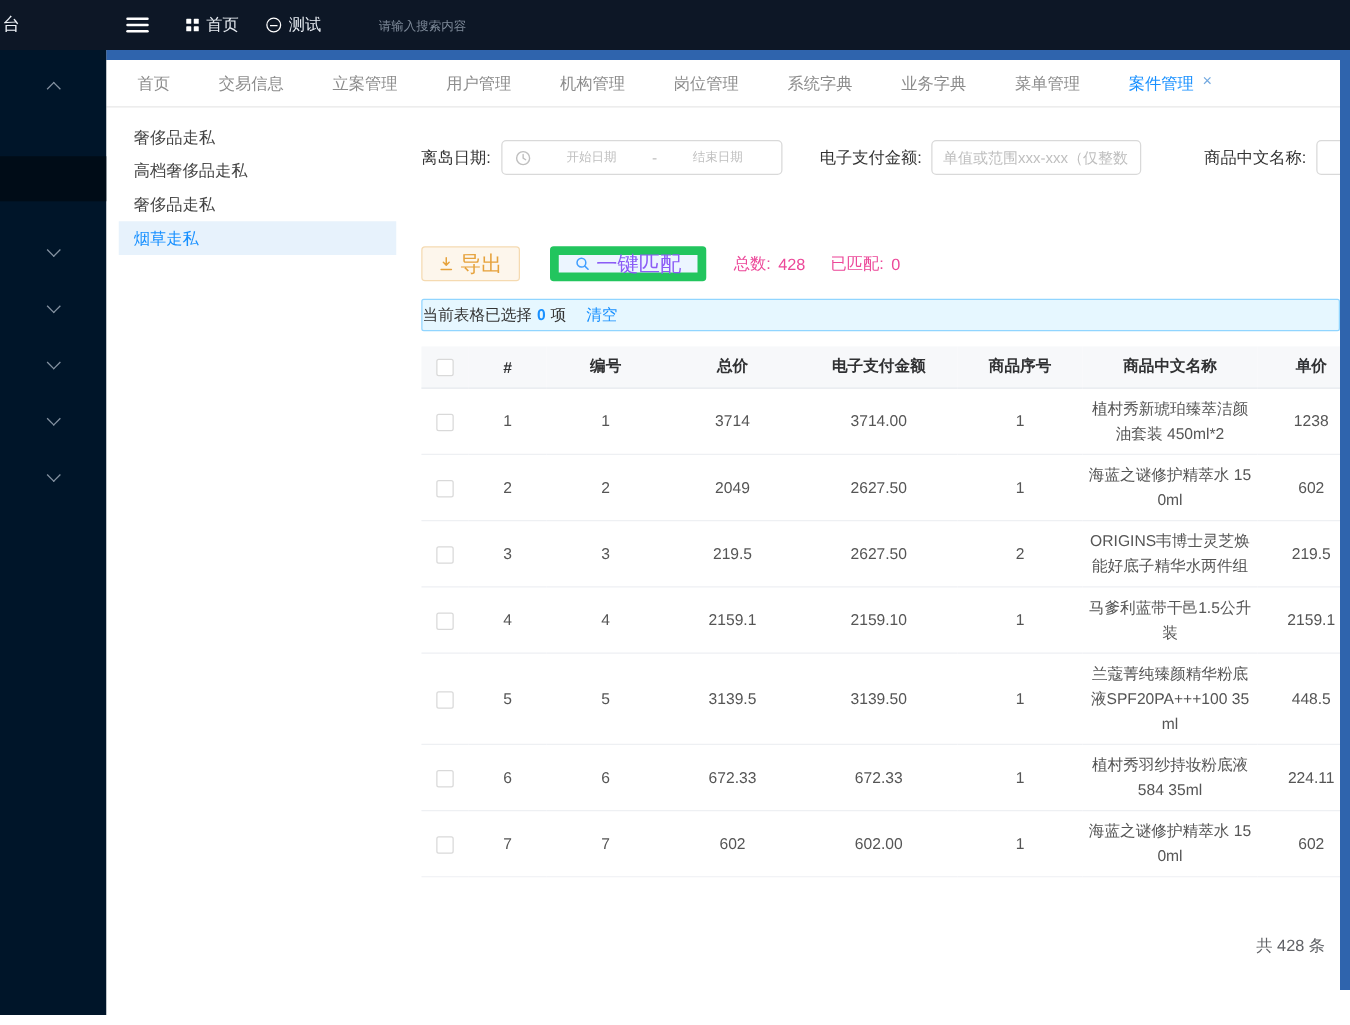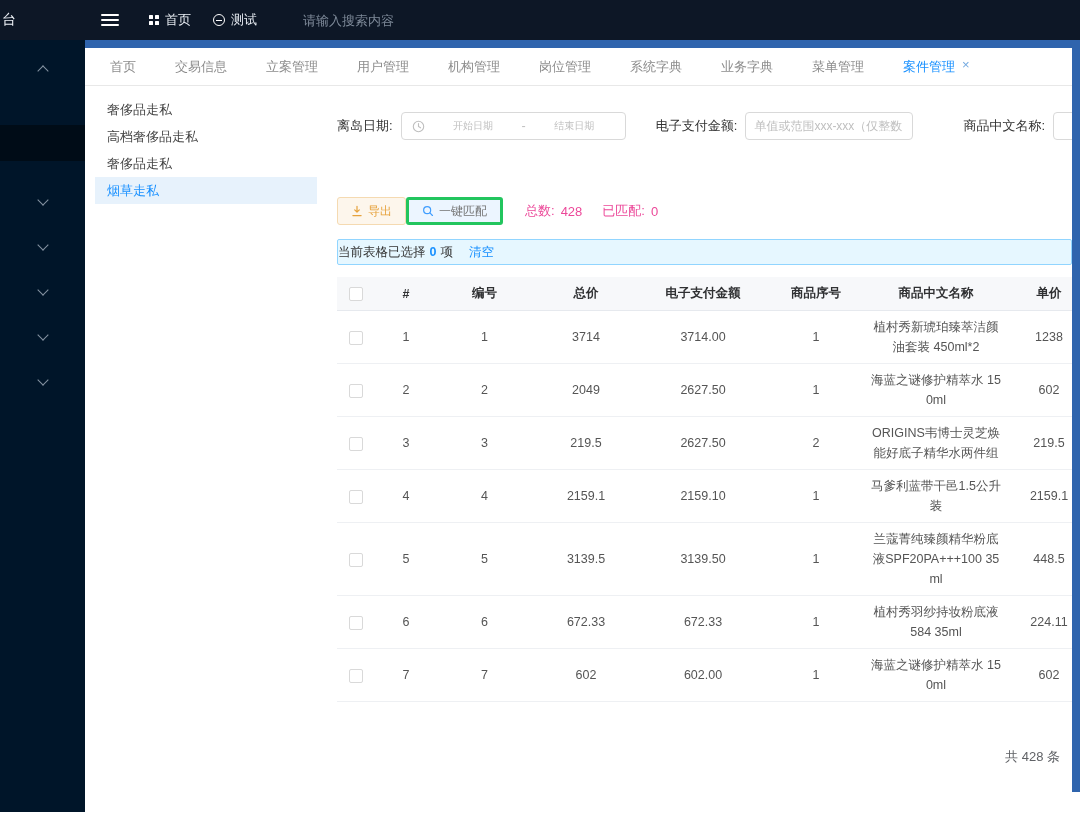--- a/index.html
+++ b/index.html
@@ -10,21 +10,21 @@
   .header{position:absolute;top:0;left:0;width:1080px;height:40px;background:#0d1726;display:flex;align-items:center;color:#fff;z-index:6}
   .logo{width:85px;padding-left:2px;font-size:14px;color:#eef2f7;overflow:hidden;white-space:nowrap}
   .hamburger{margin-left:16px;width:18px;display:flex;flex-direction:column;gap:3px;cursor:pointer}
   .hamburger i{display:block;height:2px;background:#fff;border-radius:1px}
   .hnav{display:flex;align-items:center;gap:6px;margin-left:30px;font-size:13px;color:#e8edf3;cursor:pointer}
   .grid-ico{display:inline-grid;grid-template-columns:4px 4px;gap:2px}
   .grid-ico i{width:4px;height:4px;background:#fff;border-radius:0.5px}
   .minus-ico{width:12px;height:12px;border:1px solid #fff;border-radius:50%;position:relative}
   .minus-ico::after{content:"";position:absolute;left:2px;right:2px;top:4.5px;height:1.2px;background:#fff}
   .hsearch{margin-left:46px}
-  .hsearch input{background:transparent;border:none;outline:none;color:#fca5a5;font-size:13px;width:150px}
+  .hsearch input{background:transparent;border:none;outline:none;color:#fca5a5;font-size:10px;width:150px}
   .hsearch input::placeholder{color:#7e8a99}
 
   
   .sidebar{position:absolute;top:40px;left:0;width:85px;height:772px;background:#001529;padding-top:9px;z-index:5}
   .sb-item{height:38px;display:flex;align-items:center;justify-content:center;cursor:pointer}
   .sb-item.tall{height:45px}
   .sb-gap{height:38px}
   .sb-active{height:36px;background:#000c17;margin-bottom:18px;cursor:pointer}
   .chev{width:8px;height:8px;border-right:1.6px solid #8593a2;border-bottom:1.6px solid #8593a2;transform:rotate(45deg);margin-top:-4px}
   .chev.up{transform:rotate(-135deg);margin-top:5px}
@@ -58,23 +58,23 @@
   .dr-text{font-size:10px;color:#bfbfbf;flex:1;text-align:center;white-space:nowrap}
   .dr-sep{font-size:12.5px;color:#bfbfbf}
   .finput{height:28px;border:1px solid #d9d9d9;border-radius:4px;padding:0 8px;font-size:12px;outline:none;color:#333}
   .finput::placeholder{color:#bfbfbf}
   .ml30{margin-left:30px}.ml50{margin-left:50px}
   .amount-input{width:168px}
   .name-input{width:120px}
 
   
   .toolbar{display:flex;align-items:center;margin-top:57px}
-  .btn{height:28px;border-radius:3px;font-size:12px;display:inline-flex;align-items:center;gap:5px;padding:0 13px;cursor:pointer;white-space:nowrap}
+  .btn{height:28px;border-radius:3px;font-size:17px;display:inline-flex;align-items:center;gap:5px;padding:0 13px;cursor:pointer;white-space:nowrap}
   .btn-export{background:#fdf6ec;border:1px solid #f5dab1;color:#e6a23c}
-  .btn-match{background:#ecf5ff;border:3px solid #22c55e;color:#737373;margin-left:0}
+  .btn-match{background:#ecf5ff;border:7px solid #22c55e;color:#8b5cf6;margin-left:24px}
   .stats{margin-left:22px;font-size:13px;color:#ec4899;display:flex;gap:6px;align-items:center}
   .stats .num{font-weight:500}
   .stats .gap{width:8px}
 
   
   .selbar{margin-top:14px;width:735px;height:26px;background:#e6f7ff;border:1px solid #91d5ff;border-radius:2px;display:flex;align-items:center;padding:0 0;font-size:12.5px;color:#333}
   .selbar .cnt{color:#1890ff;font-weight:700;margin:0 4px}
   .selbar .clear{color:#1890ff;margin-left:16px;cursor:pointer}
 
   

